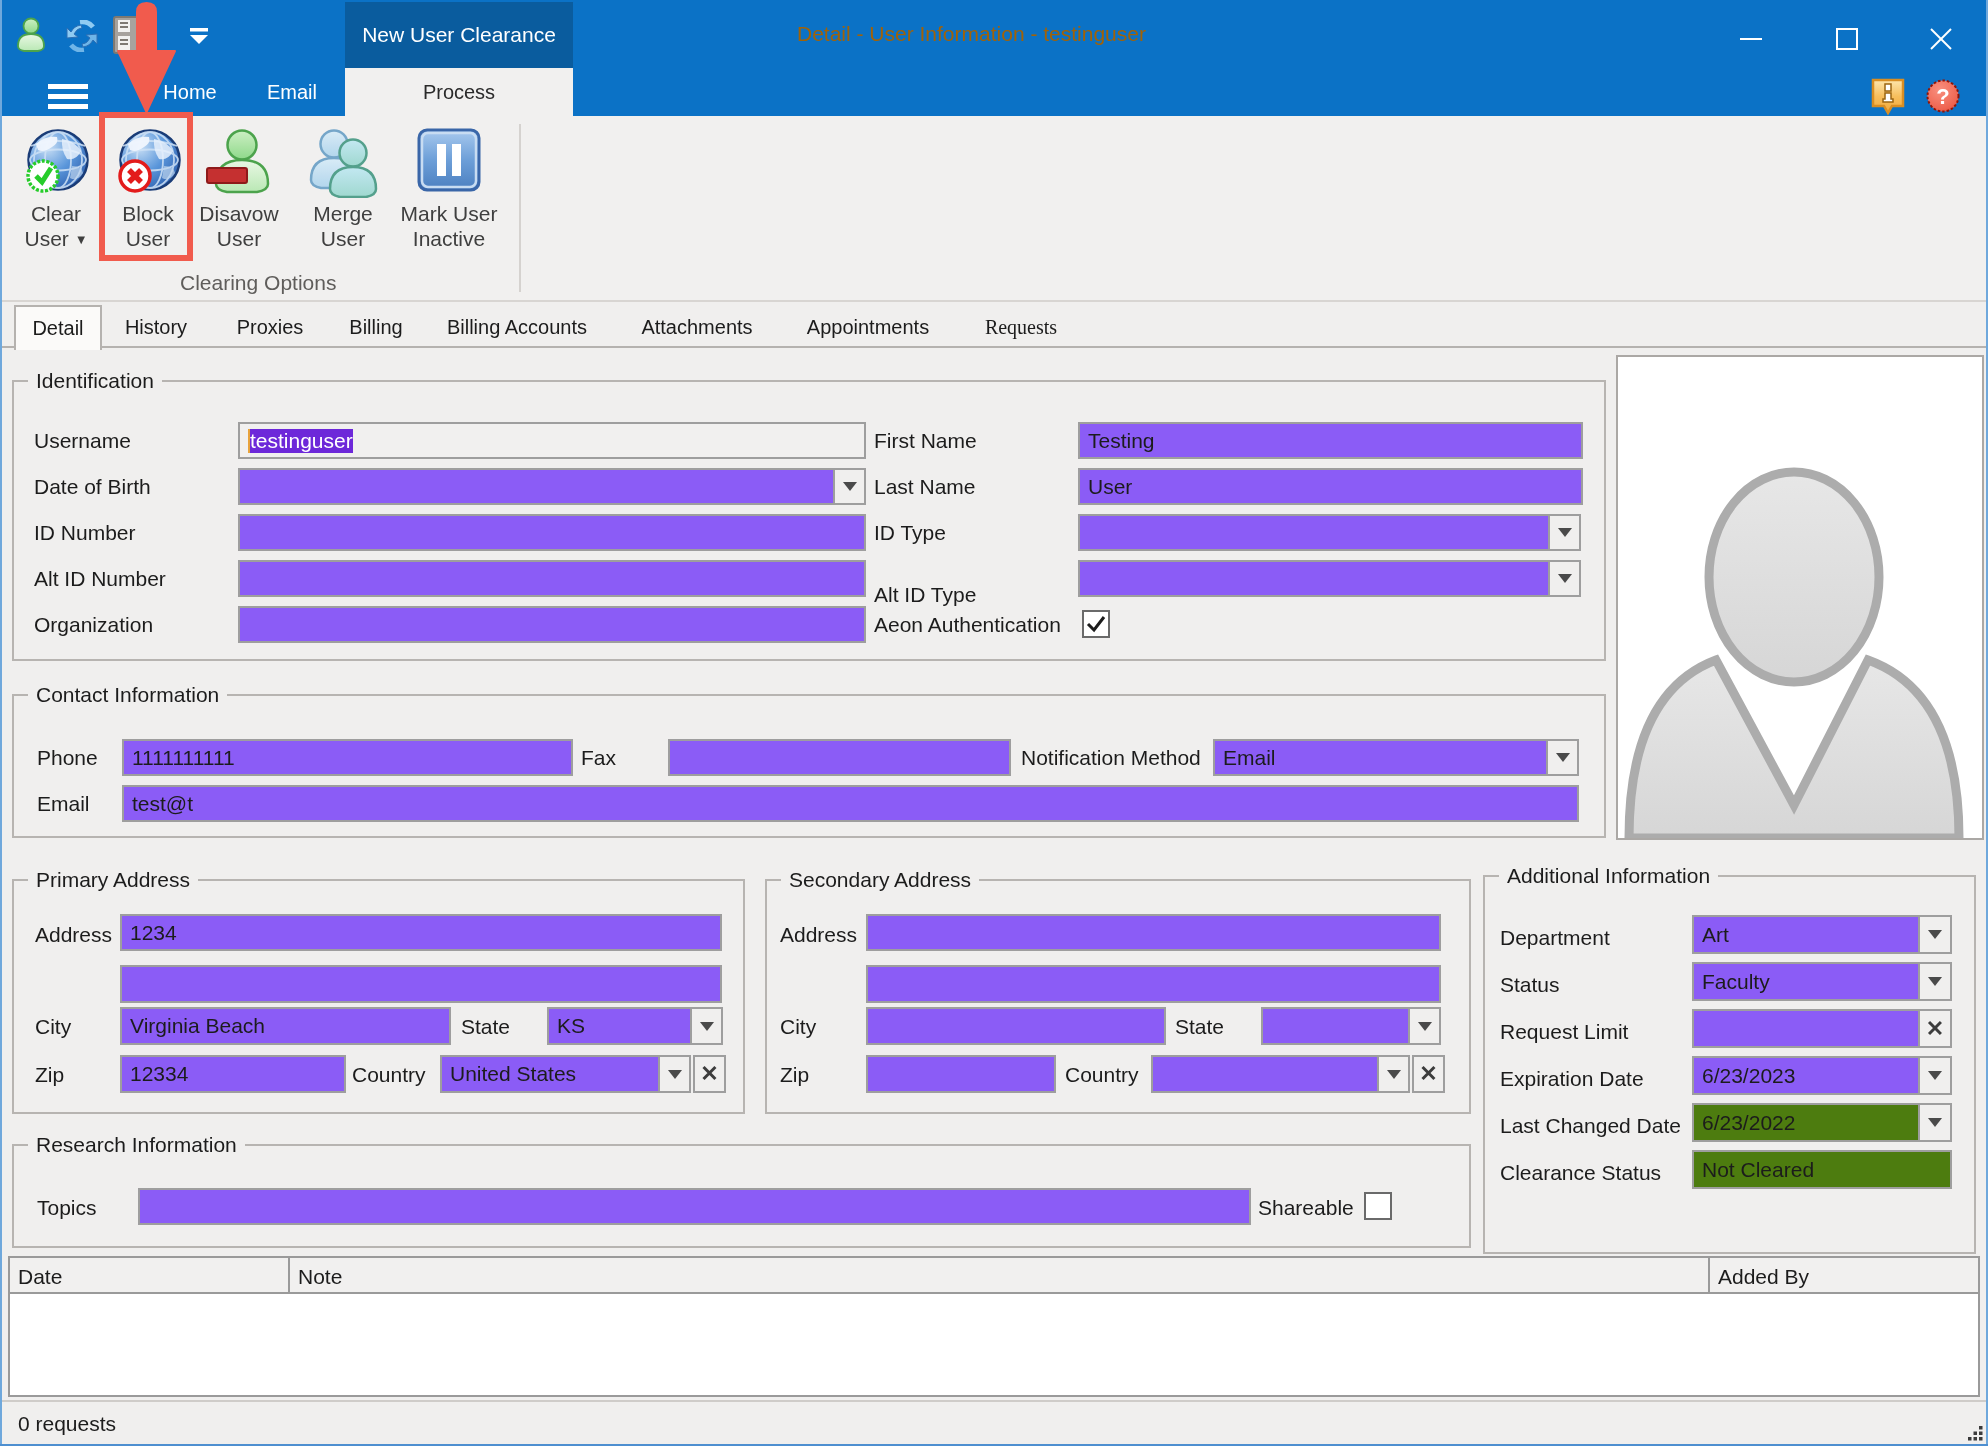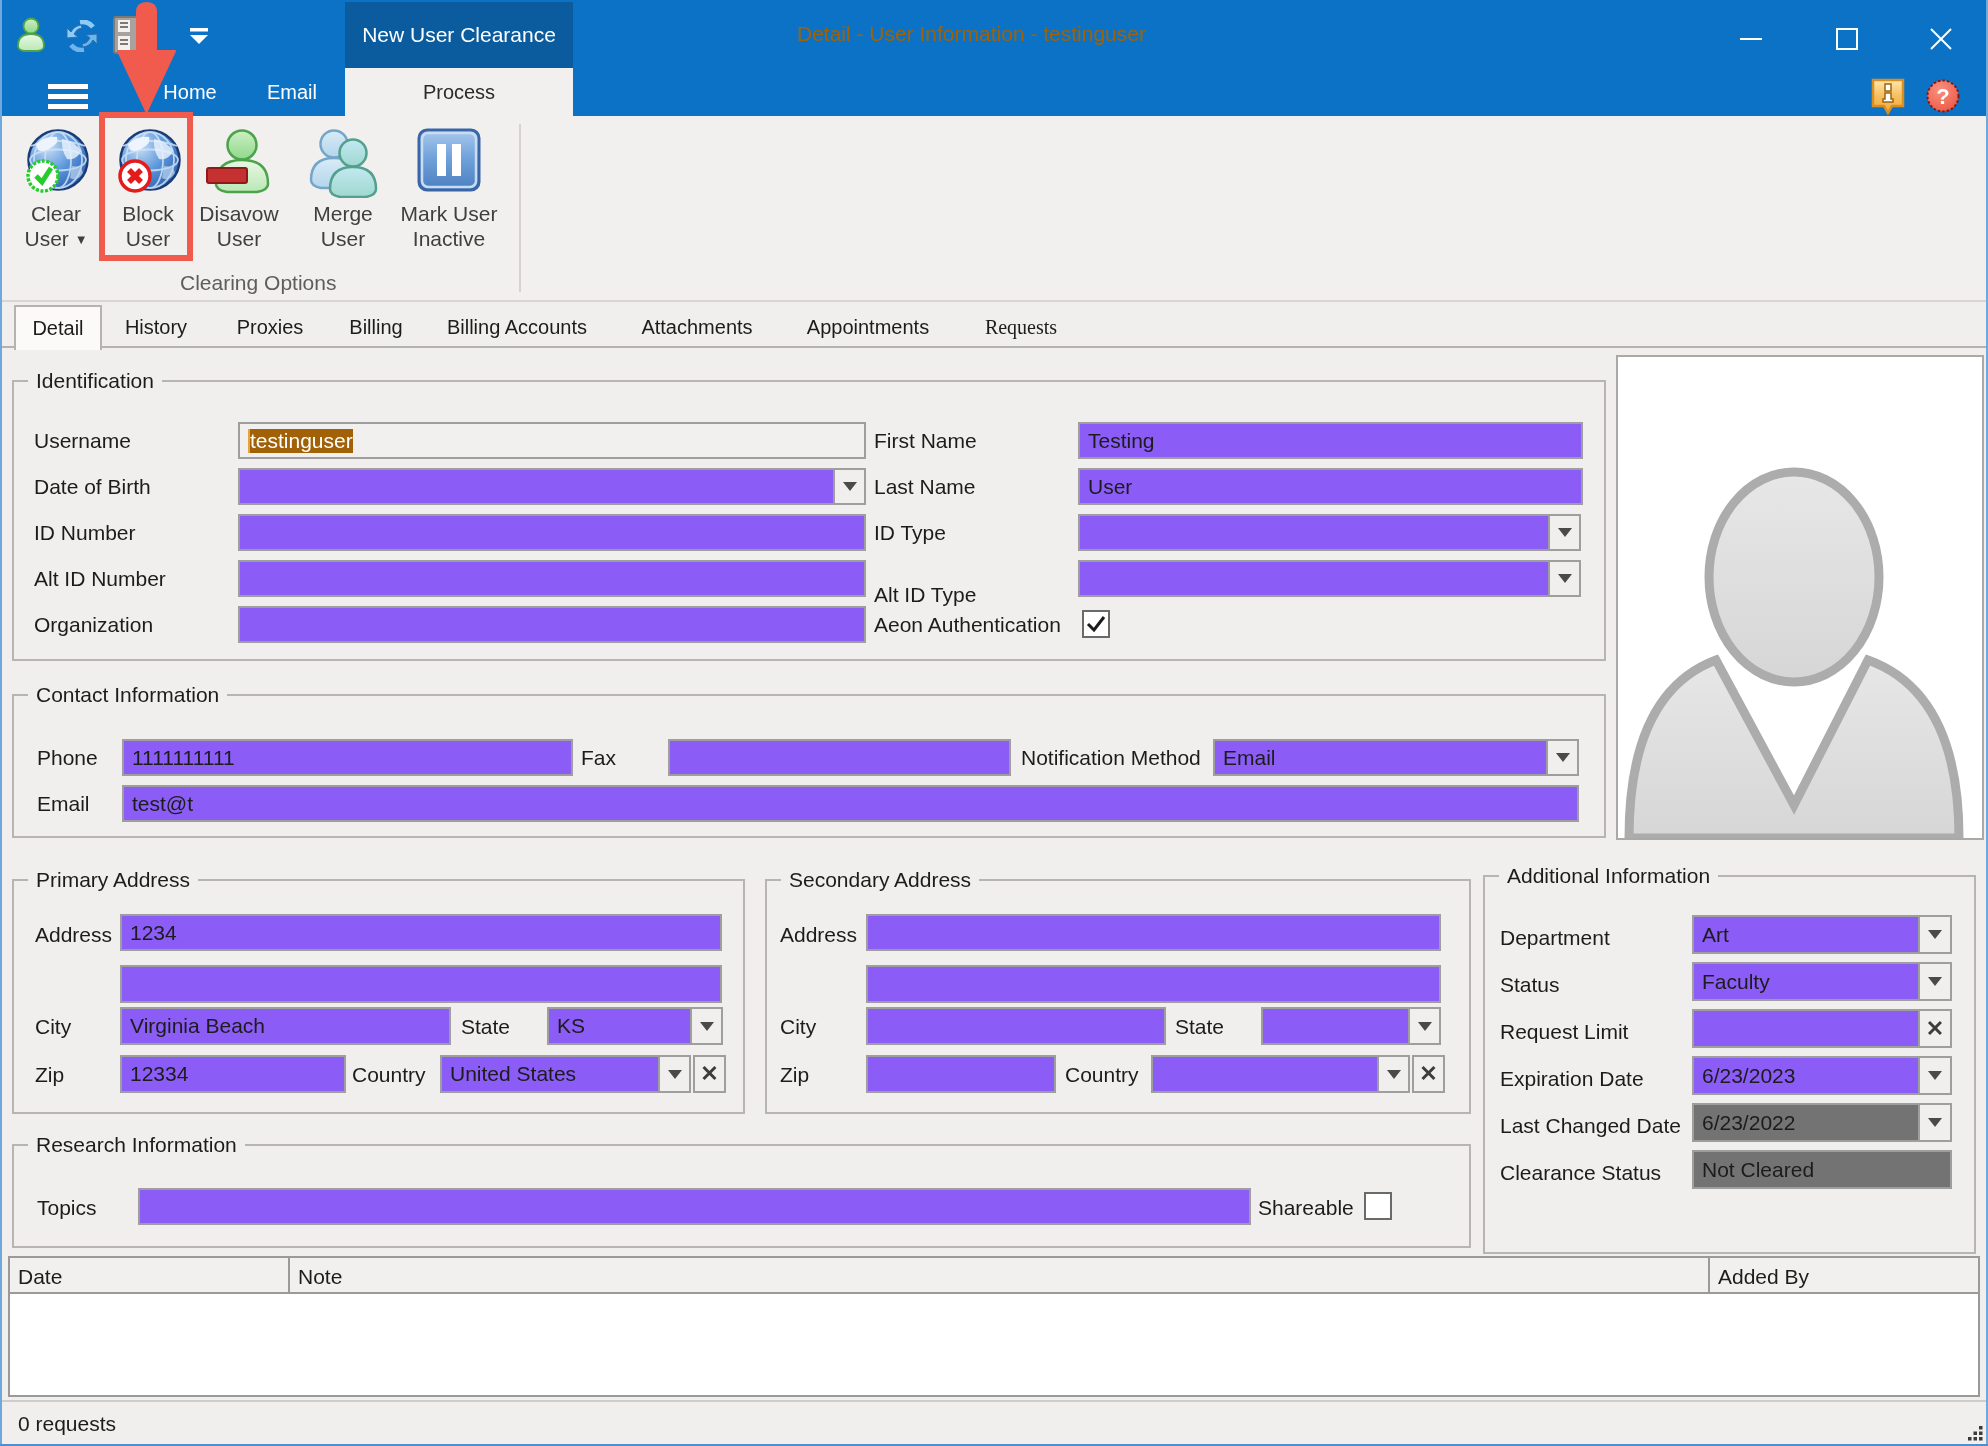--- a/index.html
+++ b/index.html
@@ -1,21 +1,21 @@
 <!DOCTYPE html>
 <html><head>
 <meta charset="utf-8">
 <style>
   * { margin:0; padding:0; box-sizing:border-box; }
   html,body { width:1988px; height:1446px; overflow:hidden; }
   body { font-family:"Liberation Sans", sans-serif; background:#F0EFEE; position:relative; }
   .abs { position:absolute; }
   .lbl { position:absolute; font-size:21px; line-height:22px; color:#1c1c1c; white-space:nowrap; }
   .field { position:absolute; background:#8b5cf6; border:2px solid #9e9e9e; font-size:21px; color:#1c1c1c; padding-left:8px; display:flex; align-items:center; white-space:nowrap; }
-  .field.gray { background:#737373; }
+  .field.gray { background:#4d7c0f; }
   .dd { position:absolute; background:#F0EFEE; border:2px solid #9e9e9e; display:flex; align-items:center; justify-content:center; }
   .dd:after { content:""; width:0; height:0; border-left:7.5px solid transparent; border-right:7.5px solid transparent; border-top:9px solid #4a4a4a; }
   .xbtn { position:absolute; background:#F0EFEE; border:2px solid #9e9e9e; display:flex; align-items:center; justify-content:center; font-size:22px; color:#3c3c3c; font-weight:bold; }
   .group { position:absolute; border:2px solid #b7b4b1; }
   .gcap { position:absolute; top:-13px; left:14px; background:#F0EFEE; padding:0 8px; font-size:21px; color:#1c1c1c; white-space:nowrap; }
   .tab { position:absolute; font-size:20px; color:#1c1c1c; top:0; height:43px; display:flex; align-items:center; justify-content:center; }
 </style>
 </head>
 <body>
 
@@ -214,21 +214,21 @@
   <div class="tab" style="left:969px;top:306px;width:104px;font-family:Liberation Serif, serif;">Requests</div>
 </div>
 
 <div id="form">
 
   <div class="group" style="left:12px;top:380px;width:1594px;height:281px;">
     <span class="gcap">Identification</span>
   </div>
   <div class="lbl" style="left:34px;top:430px;">Username</div>
   <div class="field" style="left:238px;top:422px;width:628px;height:37px;background:#F1F0EF;">
-      <span style="background:#a16207;color:#fff;border-left:2px solid #E8A33D;">testinguser</span>
+      <span style="background:#6d28d9;color:#fff;border-left:2px solid #E8A33D;">testinguser</span>
     </div>
   <div class="lbl" style="left:34px;top:476px;">Date of Birth</div>
   <div class="field" style="left:238px;top:468px;width:597px;height:37px;"></div>
   <div class="dd" style="left:833px;top:468px;width:33px;height:37px;"></div>
   <div class="lbl" style="left:34px;top:522px;">ID Number</div>
   <div class="field" style="left:238px;top:514px;width:628px;height:37px;"></div>
   <div class="lbl" style="left:34px;top:568px;">Alt ID Number</div>
   <div class="field" style="left:238px;top:560px;width:628px;height:37px;"></div>
   <div class="lbl" style="left:34px;top:614px;">Organization</div>
   <div class="field" style="left:238px;top:606px;width:628px;height:37px;"></div>

